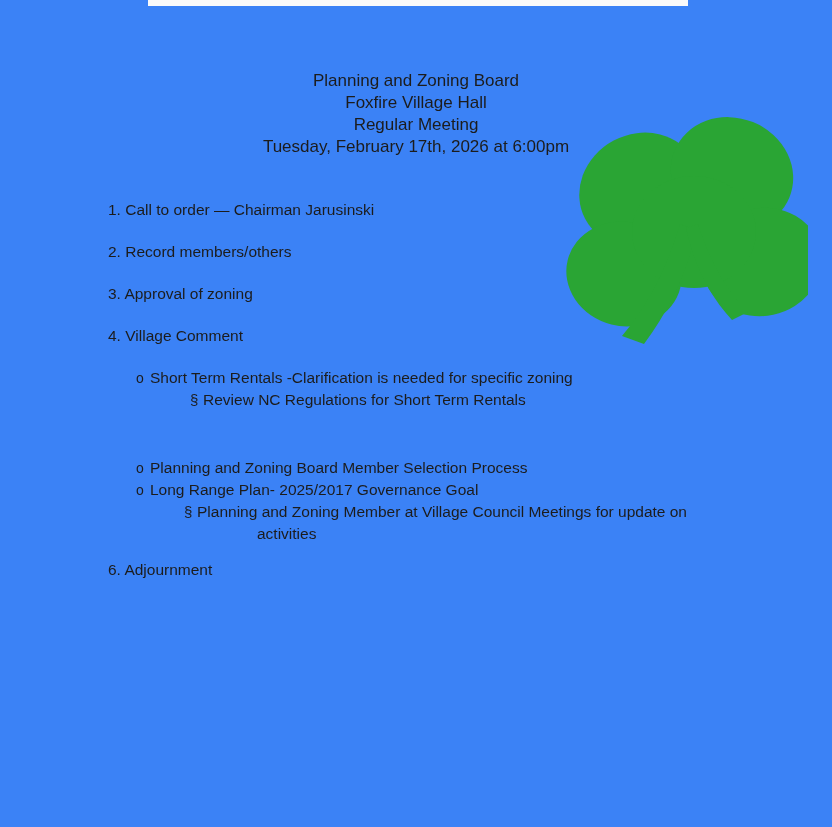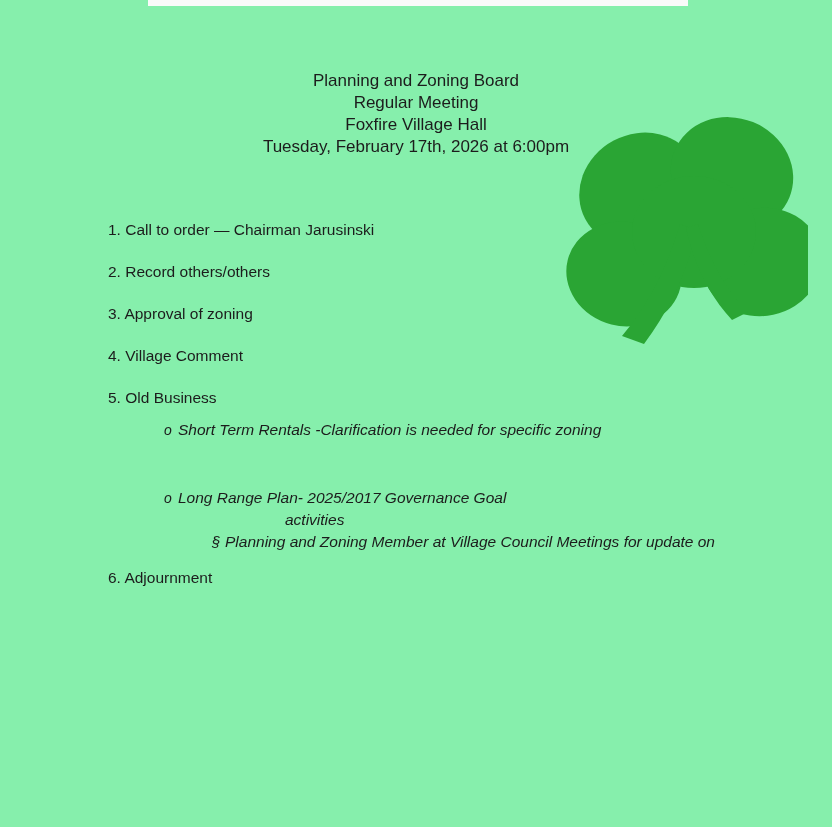--- a/index.html
+++ b/index.html
@@ -11,21 +11,21 @@
     width: 832px;
     height: 827px;
     position: relative;
     font-family: "Liberation Sans", sans-serif;
     color: #1a1a1a;
     overflow: hidden;
   }
   .page {
     position: absolute;
     inset: 0;
-    background: #86efac;
+    background: #3b82f6;
   }
   
   .top-strip {
     position: absolute;
     top: 0;
     left: 148px;
     width: 540px;
     height: 6px;
     background: #fafafa;
   }
@@ -37,37 +37,36 @@
     width: 832px;
     text-align: center;
     font-size: 17px;
     line-height: 22px;
     color: #1c1c1c;
   }
   .title-block div { white-space: nowrap; }
 
   .agenda {
     position: absolute;
-    top: 220px;
+    top: 200px;
     left: 108px;
     width: 640px;
     font-size: 15.5px;
     line-height: 20px;
     color: #1c1c1c;
   }
   .item {
     margin-bottom: 22px;
   }
   .item.tight { margin-bottom: 0; }
 
   .sub {
-    margin-left: 56px;
+    margin-left: 28px;
     margin-top: 12px;
     margin-bottom: 0;
-    font-style: italic;
   }
   .sub-row {
     display: block;
     margin-bottom: 2px;
     white-space: nowrap;
   }
   .bullet-o {
     display: inline-block;
     width: 14px;
     font-size: 14px;
@@ -99,22 +98,22 @@
 </style>
 </head>
 <body>
 
 <div class="page">
 
   <div class="top-strip"></div>
 
   <div class="title-block">
     <div>Planning and Zoning Board</div>
+    <div>Foxfire Village Hall</div>
     <div>Regular Meeting</div>
-    <div>Foxfire Village Hall</div>
     <div>Tuesday, February 17th, 2026 at 6:00pm</div>
   </div>
 
   <svg class="shamrock" viewBox="0 0 260 248" aria-hidden="true">
     <g fill="#2aa534">
       <ellipse cx="92" cy="86" rx="62" ry="56" transform="rotate(-28 92 86)"></ellipse>
       <ellipse cx="184" cy="70" rx="62" ry="56" transform="rotate(22 184 70)"></ellipse>
       <ellipse cx="214" cy="158" rx="60" ry="54" transform="rotate(-12 214 158)"></ellipse>
       <ellipse cx="76" cy="170" rx="58" ry="52" transform="rotate(14 76 170)"></ellipse>
       <ellipse cx="146" cy="128" rx="62" ry="56"></ellipse>
@@ -125,56 +124,58 @@
 
   <div class="agenda">
 
     <div class="item">
       <span>1.</span>
       <span>Call to order — Chairman Jarusinski</span>
     </div>
 
     <div class="item">
       <span>2.</span>
-      <span>Record others/others</span>
+      <span>Record members/others</span>
     </div>
 
     <div class="item">
       <span>3.</span>
       <span>Approval of zoning</span>
     </div>
 
     <div class="item">
       <span>4.</span>
       <span>Village Comment</span>
     </div>
 
-    <div class="item tight">
-      <span>5.</span>
-      <span>Old Business</span>
-    </div>
 
     <div class="sub">
       <span class="sub-row">
         <span class="bullet-o">o</span><span>Short Term Rentals -Clarification is needed for specific zoning</span>
+      </span>
+      <span class="sub-row subsub">
+        <span class="bullet-s">§</span><span>Review NC Regulations for Short Term Rentals</span>
       </span>
     </div>
 
     <div class="spacer-6"></div>
 
 
     <div class="sub" style="margin-top:26px;">
       <span class="sub-row">
+        <span class="bullet-o">o</span><span>Planning and Zoning Board Member Selection Process</span>
+      </span>
+      <span class="sub-row">
         <span class="bullet-o">o</span><span>Long Range Plan- 2025/2017 Governance Goal</span>
+      </span>
+      <span class="sub-row subsub" style="margin-left:48px;">
+        <span class="bullet-s">§</span><span>Planning and Zoning Member at Village Council Meetings for update on</span>
       </span>
       <span class="sub-row wrap-line">
         <span>activities</span>
-      </span>
-      <span class="sub-row subsub" style="margin-left:48px;">
-        <span class="bullet-s">§</span><span>Planning and Zoning Member at Village Council Meetings for update on</span>
       </span>
     </div>
 
     <div class="item" style="margin-top:16px;">
       <span>6.</span>
       <span>Adjournment</span>
     </div>
 
   </div>
 </div>

